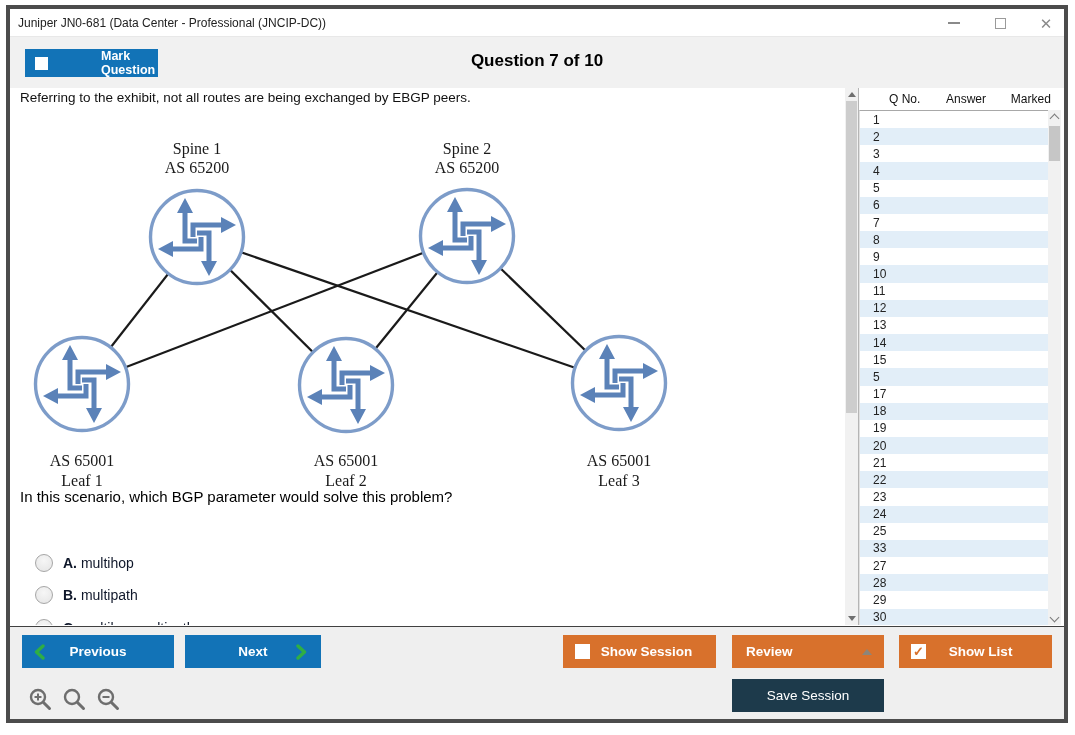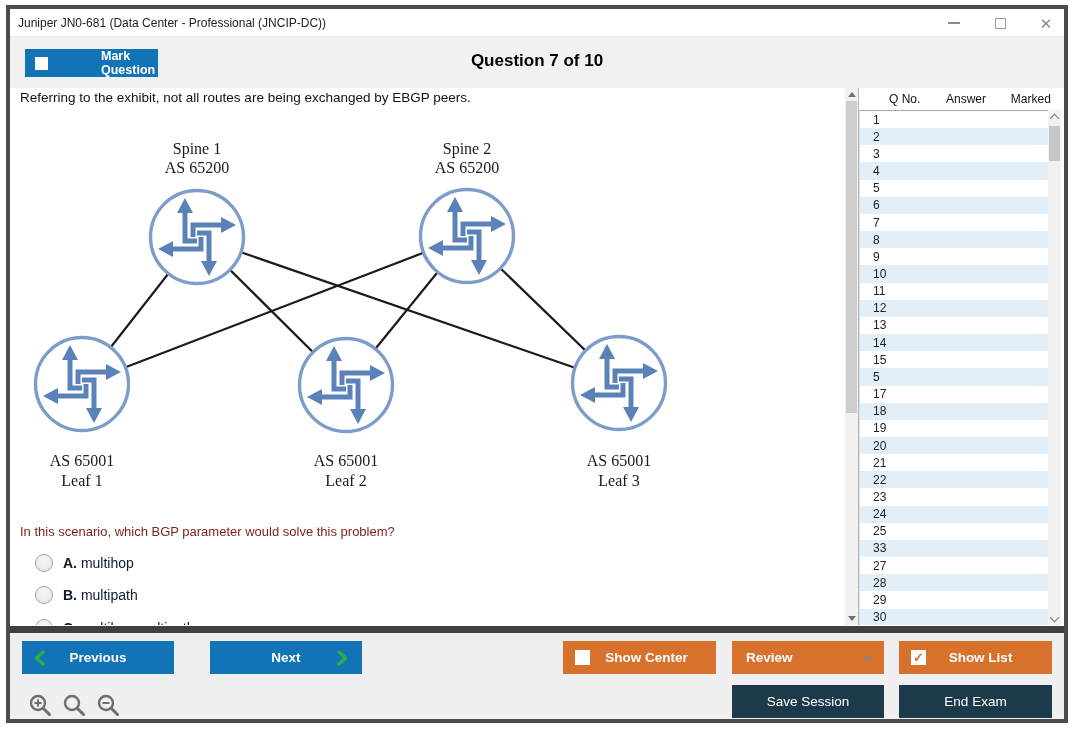--- a/index.html
+++ b/index.html
@@ -19,21 +19,21 @@
   .strip { position:absolute; left:0; top:28px; width:100%; height:51px; background:#f1f1f1; }
   .mark-btn { position:absolute; left:15px; top:12px; width:133px; height:28px; background:#1273b7; display:flex; align-items:center; padding-left:10px; gap:9px; cursor:pointer; }
   .checkbox { width:13px; height:13px; background:#ffffff; flex:0 0 auto; display:flex; align-items:center; justify-content:center; }
   .mark-btn span { color:#fff; font-weight:bold; font-size:12.5px;padding-left:44px; }
   .q-counter { position:absolute; left:0; top:14px; width:100%; text-align:center; font-weight:bold; font-size:17px; color:#000; }
 
   
   .main { position:absolute; left:0; top:79px; width:100%; height:537px; background:#fff; }
   .content { position:absolute; left:0; top:0; width:835px; height:537px; overflow:hidden; background:#fff; }
   .q-intro { position:absolute; left:10px; top:2px; font-size:13.5px; color:#111; }
-  .q-prompt { position:absolute; left:10px; top:436px; font-size:13px; color:#7f1d1d; }
+  .q-prompt { position:absolute; left:10px; top:400px; font-size:15px; color:#000000; }
   .diagram { position:absolute; left:0; top:45px; }
   .opt { position:absolute; left:25px; display:flex; align-items:center; gap:10px; }
   .radio { width:18px; height:18px; border-radius:50%; border:1.5px solid #a6a6a6; background:radial-gradient(circle at 50% 35%, #f6f6f6, #e4e4e4); flex:0 0 auto; cursor:pointer; }
   .opt-label { font-size:14px; color:#0f172a; }
   .opt-label b { font-weight:bold; }
 
   
   .vsb { position:absolute; top:0; width:13px; height:537px; background:#f1f1f1; }
   .vsb-main { left:835px; }
   .sb-arrow { position:absolute; left:0; width:13px; height:13px; display:flex; align-items:center; justify-content:center; }
@@ -53,21 +53,21 @@
   .qrow .c1 { margin-left:13px; width:56px; }
   .qrow .c2 { width:66px; }
   .qrow .c3 { width:44px; }
   .vsb-list { position:absolute; left:189px; top:22px; width:13px; height:515px; background:#f1f1f1; }
   .chev { width:7px; height:7px; border-right:1.6px solid #7a7a7a; border-bottom:1.6px solid #7a7a7a; }
   .chev-up { transform:rotate(-135deg); margin-top:4px; }
   .chev-down { transform:rotate(45deg); margin-bottom:3px; }
   .vsb-list .thumb { position:absolute; left:1px; top:16px; width:11px; height:35px; background:#c6c6c6; }
 
   
-  .bottombar { position:absolute; left:0; top:617px; width:100%; height:93px; background:#efefef; border-top:7px solid #404040; }
+  .bottombar { position:absolute; left:0; top:617px; width:100%; height:93px; background:#efefef; border-top:1px solid #404040; }
   .btn { position:absolute; height:33px; display:flex; align-items:center; justify-content:center; color:#fff; font-weight:bold; font-size:13.5px; cursor:pointer; }
   .btn-blue { background:#1273b7; }
   .btn-orange { background:#d8712c; }
   .btn-navy { background:#1d3a4b; }
   .btn svg.chev-ico { position:absolute; }
   .btn .cb { position:absolute; left:12px; }
   .cb15 { width:15px; height:15px; background:#fff; display:flex; align-items:center; justify-content:center; font-size:13px; font-weight:bold; color:#d8712c; }
   .rev-tri { position:absolute; right:12px; width:0; height:0; border-left:5px solid transparent; border-right:5px solid transparent; border-bottom:6px solid #8d8579; }
   .zoom-tools { position:absolute; left:18px; top:60px; display:flex; gap:9px; }
   .zoom-tools svg { cursor:pointer; }
@@ -347,47 +347,44 @@
     </div>
   </div>
 
   <div class="bottombar">
     <div class="btn btn-blue" style="left:12px; top:8px; width:152px;">
       <svg class="chev-ico" style="left:12px;" width="11" height="16" viewBox="0 0 11 16">
           <polyline points="9,2 2.5,8 9,14" fill="none" stroke="#2fae44" stroke-width="3.4" stroke-linecap="round" stroke-linejoin="round"></polyline>
         </svg>
       <span>Previous</span>
     </div>
-    <div class="btn btn-blue" style="left:200px; top:8px; width:152px;">
+    <div class="btn btn-blue" style="left:175px; top:8px; width:136px;">
       <span>Next</span>
       <svg class="chev-ico" style="right:14px;" width="11" height="16" viewBox="0 0 11 16">
           <polyline points="2,2 8.5,8 2,14" fill="none" stroke="#2fae44" stroke-width="3.4" stroke-linecap="round" stroke-linejoin="round"></polyline>
         </svg>
     </div>
 
     <div class="btn btn-orange" style="left:553px; top:8px; width:153px;">
       <div class="cb cb15"></div>
-      <span style="margin-left:14px;">Show Center</span>
+      <span style="margin-left:14px;">Show Session</span>
     </div>
     <div class="btn btn-orange" style="left:722px; top:8px; width:152px; justify-content:flex-start; padding-left:14px;">
       <span>Review</span>
       <div class="rev-tri"></div>
     </div>
     <div class="btn btn-orange" style="left:889px; top:8px; width:153px;">
       <div class="cb cb15">
           <span>✓</span>
         </div>
       <span style="margin-left:10px;">Show List</span>
     </div>
 
     <div class="btn btn-navy" style="left:722px; top:52px; width:152px; font-weight:normal;">
       <span>Save Session</span>
-    </div>
-    <div class="btn btn-navy" style="left:889px; top:52px; width:153px; font-weight:normal;">
-      <span>End Exam</span>
     </div>
 
     <div class="zoom-tools">
       <svg width="25" height="25" viewBox="0 0 25 25">
         <circle cx="10" cy="10" r="7" fill="none" stroke="#6e6e6e" stroke-width="2.4"></circle>
         <line x1="15.5" y1="15.5" x2="21.5" y2="21.5" stroke="#6e6e6e" stroke-width="3" stroke-linecap="round"></line>
         <line x1="6.5" y1="10" x2="13.5" y2="10" stroke="#6e6e6e" stroke-width="2"></line>
         <line x1="10" y1="6.5" x2="10" y2="13.5" stroke="#6e6e6e" stroke-width="2"></line>
       </svg>
       <svg width="25" height="25" viewBox="0 0 25 25">

